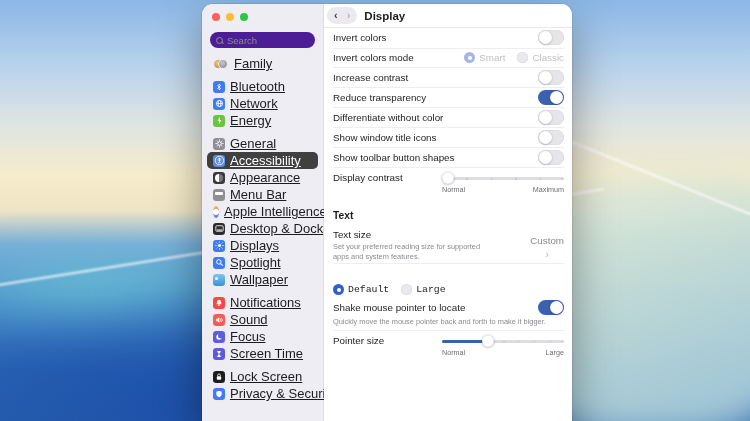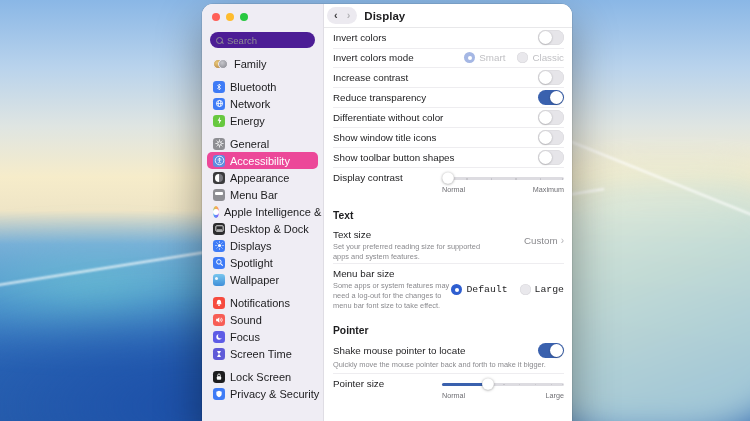--- a/index.html
+++ b/index.html
@@ -24,22 +24,22 @@
   .sidebar { width:122px; background:#efedf4; border-right:1px solid #dfdde4; padding:9px 0 0 0; flex-shrink:0; }
   .traffic { display:flex; gap:6px; padding-left:10px; }
   .tl { width:8px; height:8px; border-radius:50%; }
   .search { margin:11px 8px 7px 8px; height:16px; background:#4c1d95; border-radius:8px;
     display:flex; align-items:center; gap:4px; padding:0 6px; color:#8e8e93; font-size:9.5px; }
   .mag { position:relative; width:7px; height:7px; flex-shrink:0; }
   .mag::before { content:""; position:absolute; left:0; top:0; width:5px; height:5px; border:1px solid #8e8e93; border-radius:50%; }
   .mag::after { content:""; position:absolute; left:5px; top:5px; width:2.6px; height:1px; background:#8e8e93; transform:rotate(45deg); }
 
   .sb-group { margin-top:6px; }
-  .sb-item { display:flex; align-items:center; gap:5px; height:17px; margin:0 5px 0 5px; padding-left:6px; border-radius:5px; font-size:11px; color:#1c1c1e; white-space:nowrap; }
-  .sb-item.selected { background:#ec4899; color:#fff; }
+  .sb-item { display:flex; align-items:center; gap:5px; height:17px; margin:0 5px 0 5px; padding-left:6px; border-radius:5px; font-size:13px; color:#1c1c1e; white-space:nowrap;text-decoration:underline; }
+  .sb-item.selected { background:#404040; color:#fff; }
   .ic { width:12px; height:12px; border-radius:3.2px; flex-shrink:0; display:flex; align-items:center; justify-content:center; overflow:hidden; }
   .ic svg { display:block; }
   .fam { position:relative; width:16px; height:12px; flex-shrink:0; }
   .fam i { position:absolute; top:1px; width:10px; height:10px; border-radius:50%; border:1px solid #efedf4; }
   .fam .f1 { left:0; background:radial-gradient(circle at 35% 35%, #e8c87a, #b07a35); }
   .fam .f2 { left:5px; background:radial-gradient(circle at 40% 35%, #c6c6cc, #84848c); }
   .ai-outer { width:12px; height:12px; border-radius:50%; background:conic-gradient(#f7b24a,#f75fa8,#8a5cf6,#4aa8f7,#63d6a0,#f7b24a); display:flex; align-items:center; justify-content:center; }
   .ai-inner { width:6px; height:6px; border-radius:50%; background:#fff; }
   .half-moon { width:8px; height:8px; border-radius:50%; background:linear-gradient(90deg,#ffffff 50%,#78787e 50%); }
   .menu-glyph { width:8px; height:3px; border-radius:1px; background:#fff; margin-bottom:3px; }
@@ -394,45 +394,40 @@
         </span>
       </div>
 
       <div class="sec-title">Text</div>
 
       <div class="row first top" style="padding-top:4px;">
         <span class="lcol">
           <span class="rlabel">Text size</span>
           <span class="desc">Set your preferred reading size for supported apps and system features.</span>
         </span>
-        <span class="value-link" style="margin-top:6px;">
+        <span class="value-link" style="margin-top:6px;flex-direction:column;">
           <span>Custom</span>
           <span class="value-chev">›</span>
         </span>
       </div>
 
       <div class="row top" style="padding-top:4px;">
-        <span class="lcol">
-          <span class="rlabel">Menu bar size</span>
-          <span class="desc">Some apps or system features may need a log-out for the changes to menu bar font size to take effect.</span>
-        </span>
         <span class="rgroup" style="margin-top:16px;font-family:Liberation Mono, monospace;">
           <span class="ropt">
             <span class="radio on"></span>
             <span class="ropt-label">Default</span>
           </span>
           <span class="ropt">
             <span class="radio"></span>
             <span class="ropt-label">Large</span>
           </span>
         </span>
       </div>
 
 
-      <div class="sec-title">Pointer</div>
 
       <div class="row first" style="flex-direction:column; align-items:stretch; padding-top:3px; padding-bottom:3px;">
         <span style="display:flex; justify-content:space-between; align-items:center;">
           <span class="rlabel">Shake mouse pointer to locate</span>
           <span class="toggle on">
               <span class="knob"></span>
             </span>
         </span>
         <span class="desc wide">Quickly move the mouse pointer back and forth to make it bigger.</span>
       </div>

